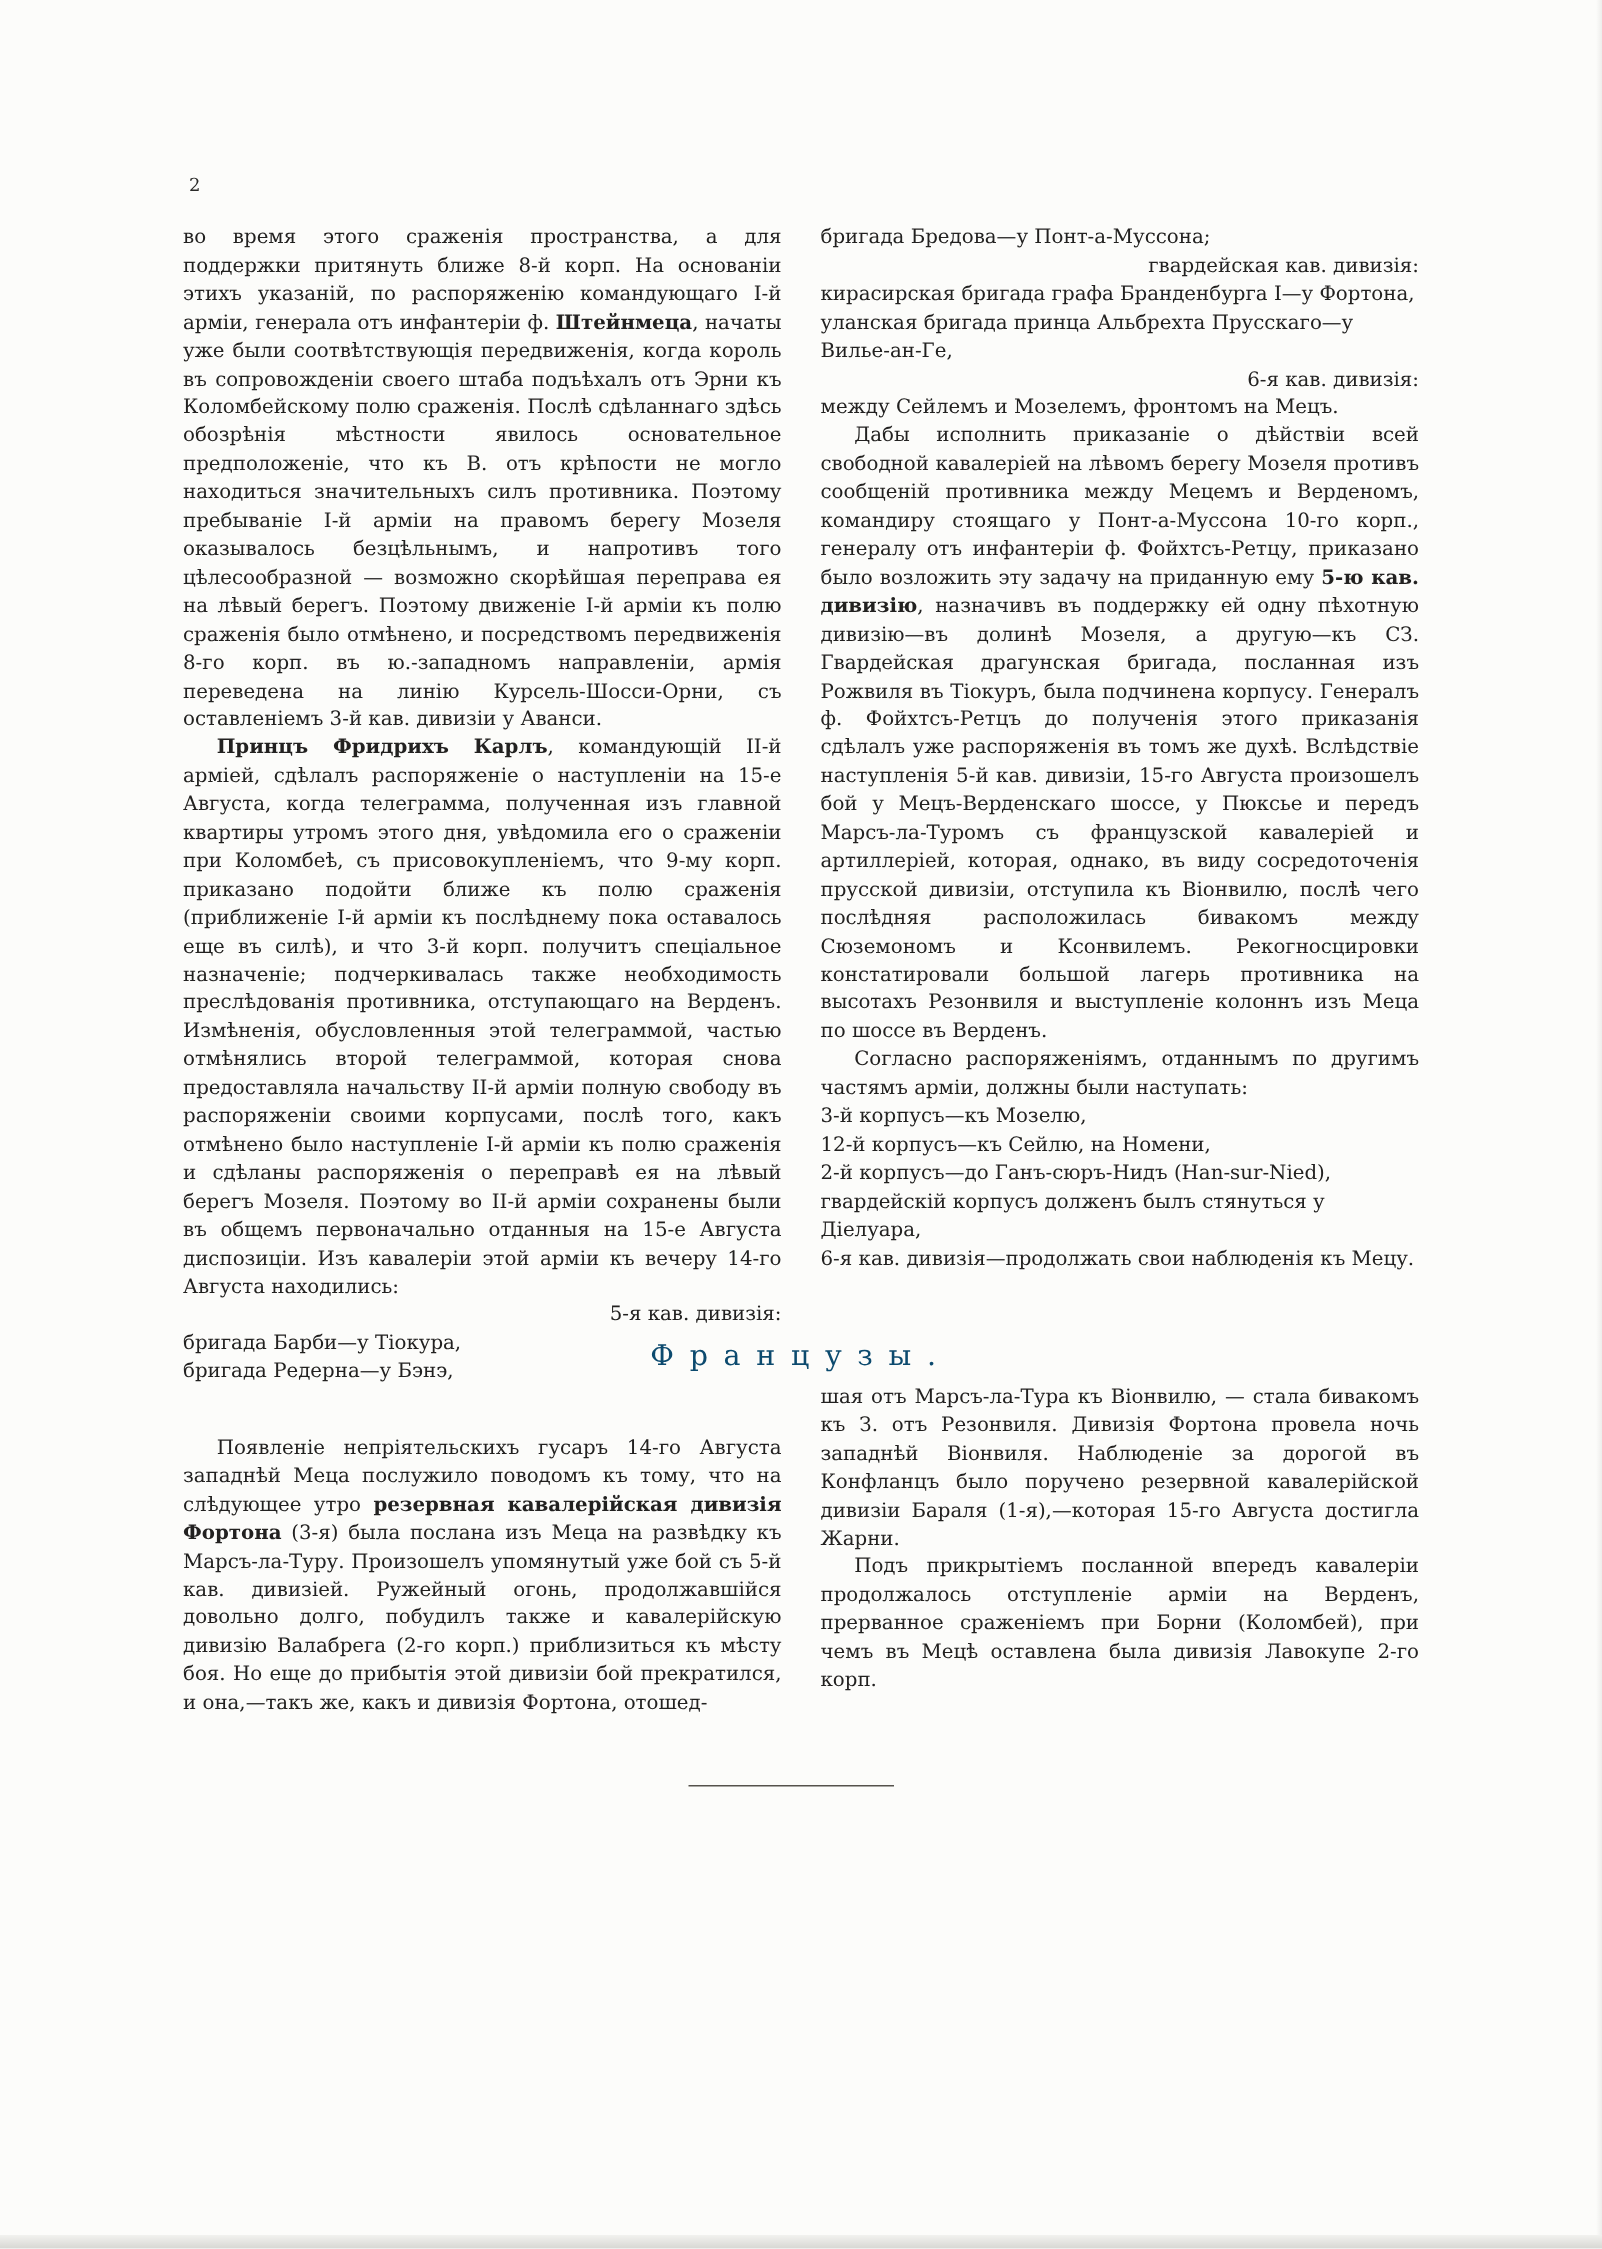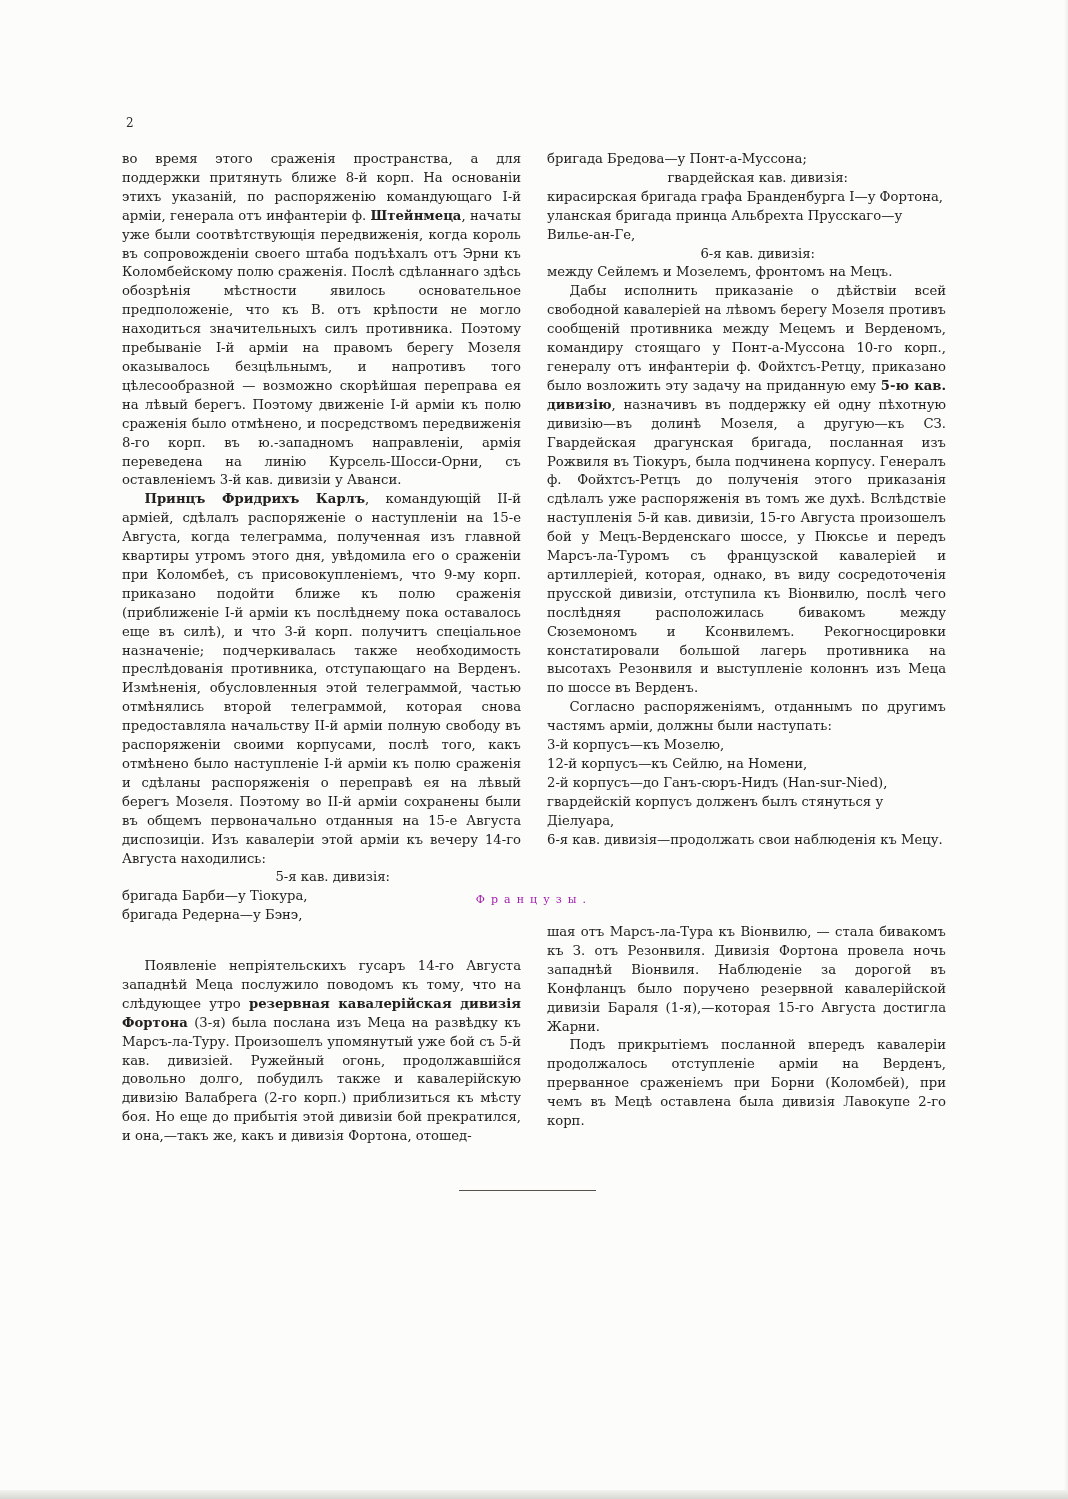--- a/index.html
+++ b/index.html
@@ -34,31 +34,31 @@
   .col-top-right { left: 547px; top: 150px; }
   .col-bot-left  { left: 122px; top: 957px; }
   .col-bot-right { left: 547px; top: 923px; }
   .para {
     margin: 0;
     text-align: justify;
     text-indent: 1.7em;
   }
   .para.flush { text-indent: 0; }
   .para.list { text-align: left; text-indent: 0; }
-  .para.list-indent { text-align: center; text-indent: 1.7em; }
+  .para.list-indent { text-align: right; text-indent: 1.7em; }
   .bold { font-weight: bold; }
   .section-heading {
     position: absolute;
     left: 0;
     top: 893px;
     width: 100%;
     text-align: center;
-    font-size: 11px;
+    font-size: 19px;
     letter-spacing: 0.55em;
-    color: #a21caf;
+    color: #0c4a6e;
   }
   .section-divider {
     position: absolute;
     left: 459px;
     top: 1190px;
     width: 137px;
     height: 0;
     border-top: 1.4px solid #55524c;
   }
   .scan-edge-bottom {

